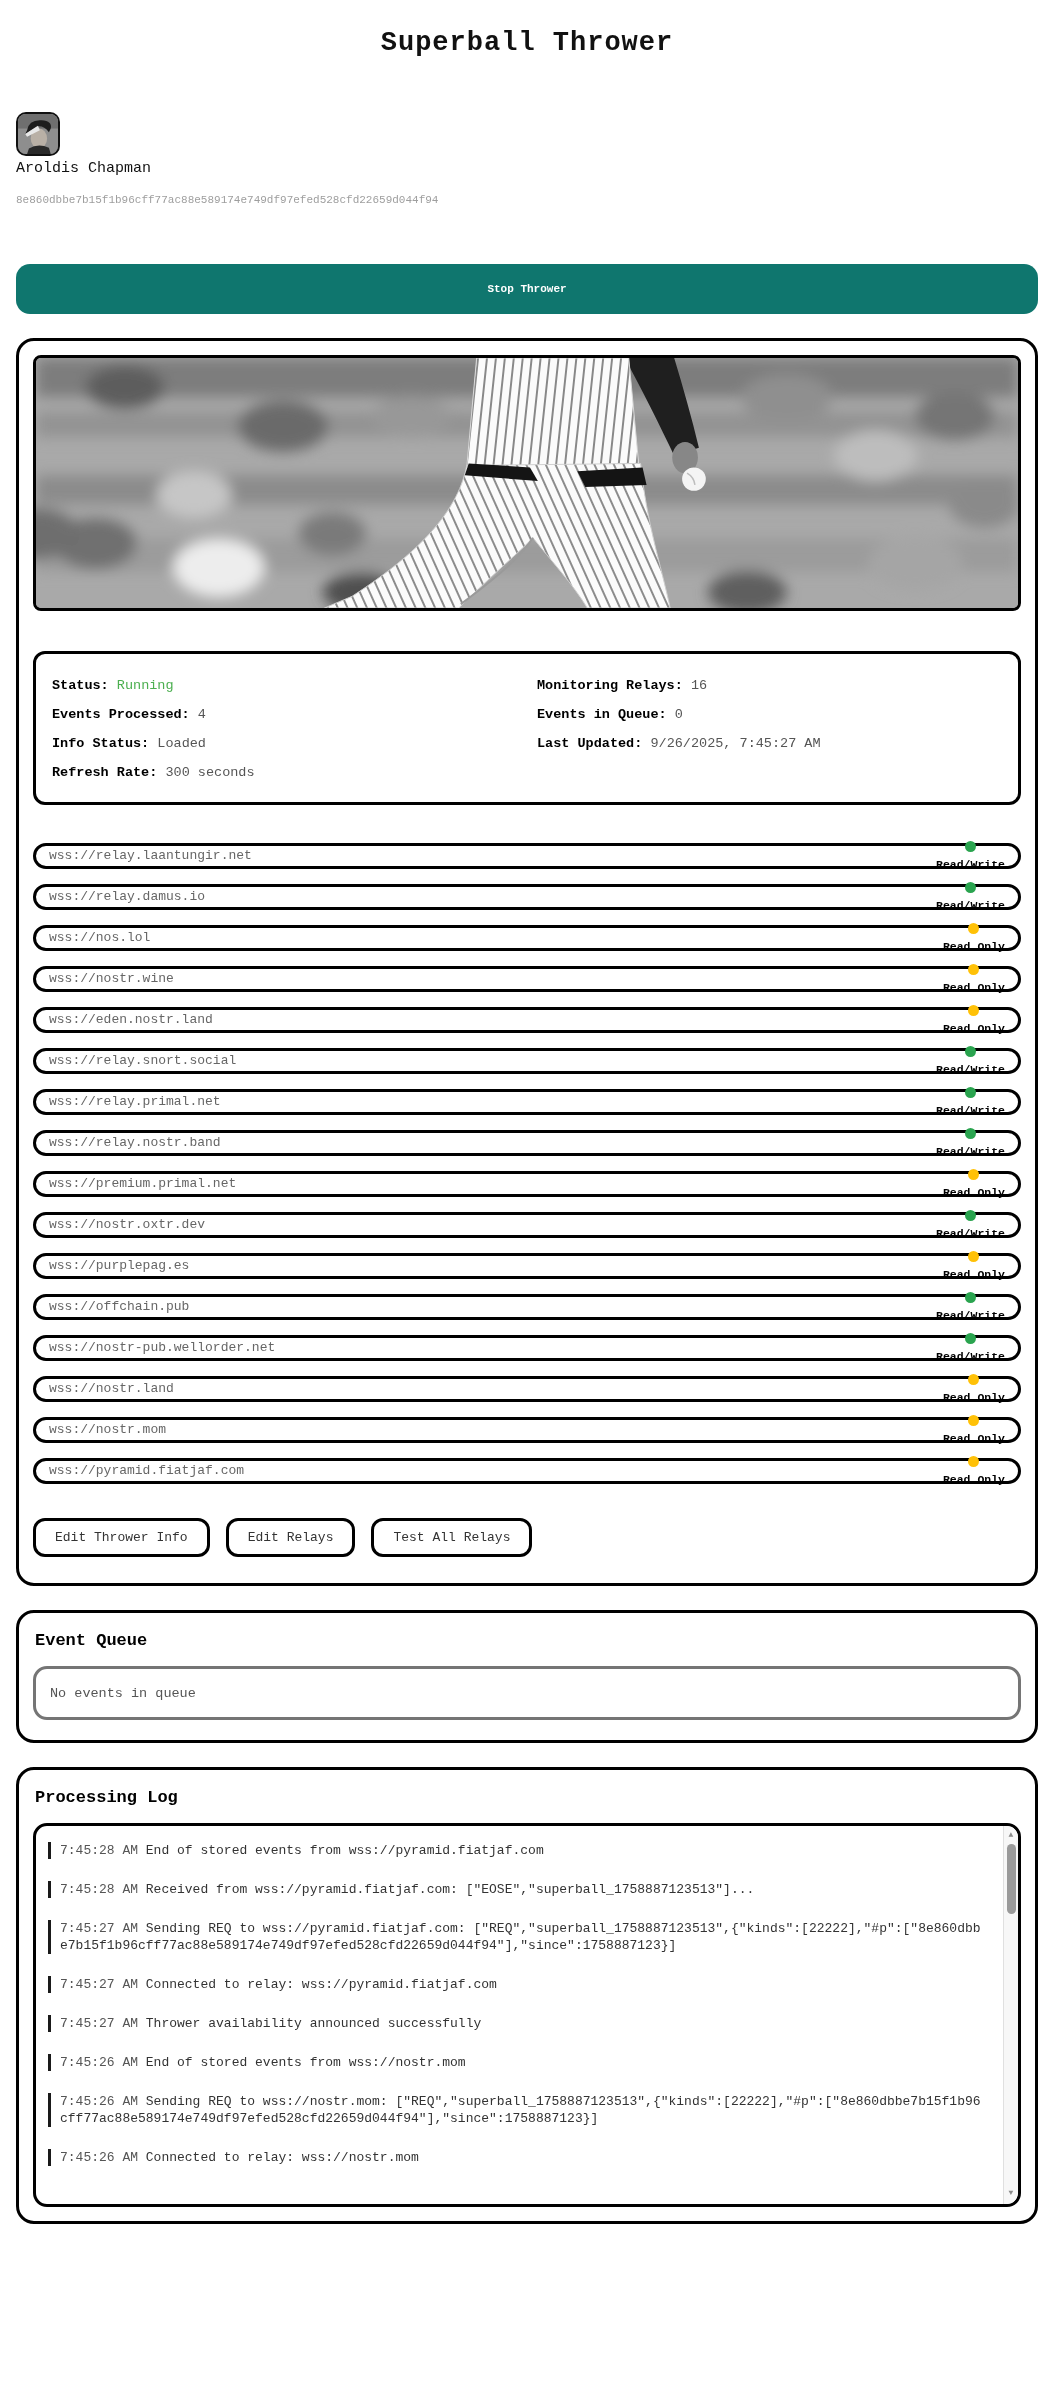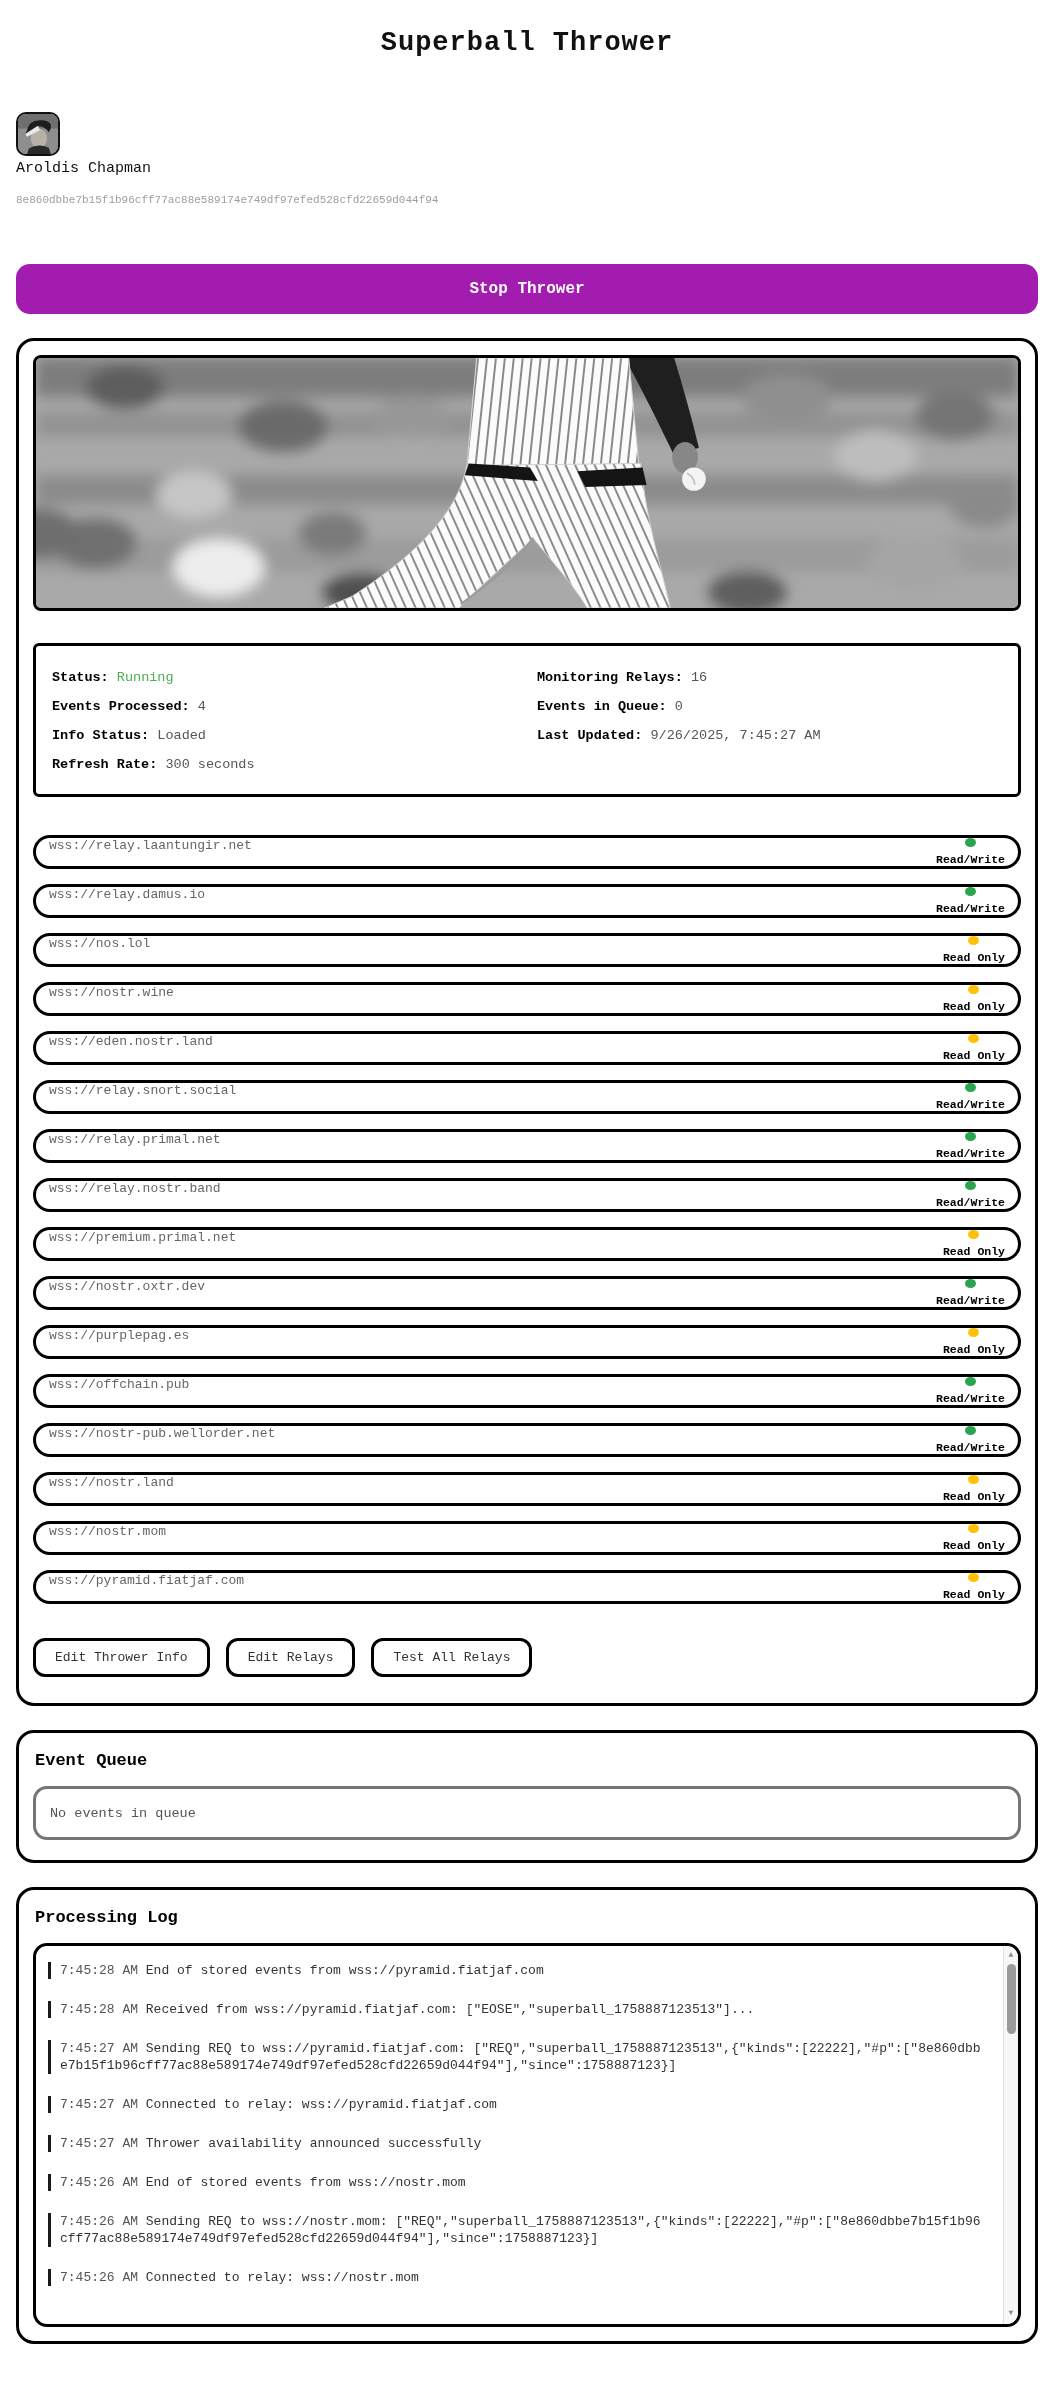--- a/index.html
+++ b/index.html
@@ -7,39 +7,39 @@
     font-family:"Liberation Mono","DejaVu Sans Mono",monospace; color:#111; }
   .page { width:1054px; padding:0 16px; }
 
   .app-title { text-align:center; font-size:27px; font-weight:bold; padding-top:28px; letter-spacing:1px; }
 
   .profile { margin-top:54px; }
   .avatar { width:44px; height:44px; border-radius:10px; border:2px solid #111; overflow:hidden; display:block; background:#777; }
   .profile-name { font-size:15px; color:#111; margin-top:4px; }
   .profile-pubkey { font-size:11px; color:#9e9e9e; margin-top:17px; }
 
-  .stop-btn { display:block; width:100%; margin-top:58px; height:50px; background:#a21caf; color:#fff;
-    border:none; border-radius:14px; font-family:inherit; font-size:16px; font-weight:bold; cursor:pointer; }
+  .stop-btn { display:block; width:100%; margin-top:58px; height:50px; background:#0f766e; color:#fff;
+    border:none; border-radius:14px; font-family:inherit; font-size:11px; font-weight:bold; cursor:pointer; }
 
   .card { border:3px solid #000; border-radius:18px; margin-top:24px; padding:14px; background:#fff; }
   .main-card { margin-top:24px; }
 
   .hero { border:3px solid #000; border-radius:8px; overflow:hidden; height:256px; background:#adadad; }
   .hero svg { display:block; width:100%; height:100%; }
 
-  .status-box { border:3px solid #000; border-radius:6px; margin-top:32px; padding:14px 16px 18px 16px;
+  .status-box { border:3px solid #000; border-radius:12px; margin-top:40px; padding:14px 16px 18px 16px;
     display:grid; grid-template-columns:1fr 1fr; column-gap:20px; row-gap:0; }
   .status-col p { font-size:13.5px; margin-top:8px; line-height:1.55; }
   .status-label { font-weight:bold; color:#000; }
   .status-value { color:#555; }
   .status-value.running { color:#4caf50; }
 
   .relay-list { margin-top:38px; }
-  .relay-row { display:flex; justify-content:space-between;
-    border:3px solid #000; border-radius:17px; height:34px; padding:0 13px; margin-bottom:15px; background:#fff; }
+  .relay-row { display:flex; align-items:center; justify-content:space-between;
+    border:3px solid #000; border-radius:17px; height:26px; padding:0 13px; margin-bottom:15px; background:#fff; }
   .relay-url { font-size:13px; color:#666; }
   .relay-badge { display:flex; align-items:center; gap:6px;flex-direction:column; }
   .relay-dot { width:11px; height:11px; border-radius:50%; display:inline-block; }
   .relay-access { font-size:11.5px; font-weight:bold; color:#000; }
 
   .actions { display:flex; gap:16px; margin-top:34px; margin-bottom:12px; }
   .action-btn { border:3px solid #000; border-radius:12px; background:#fff; padding:9px 19px;
     font-family:inherit; font-size:13px; color:#333; cursor:pointer; }
 
   .section-title { font-size:17px; font-weight:bold; color:#000; margin:4px 0 16px 2px; }

